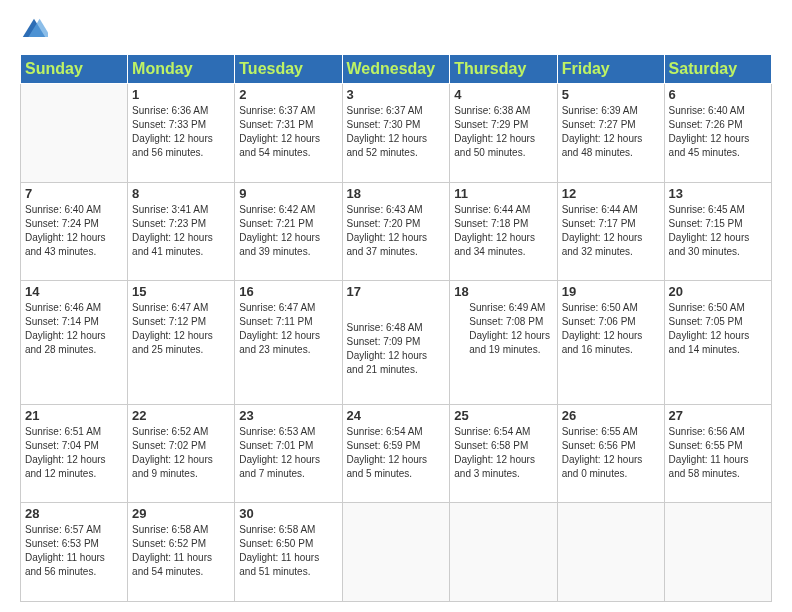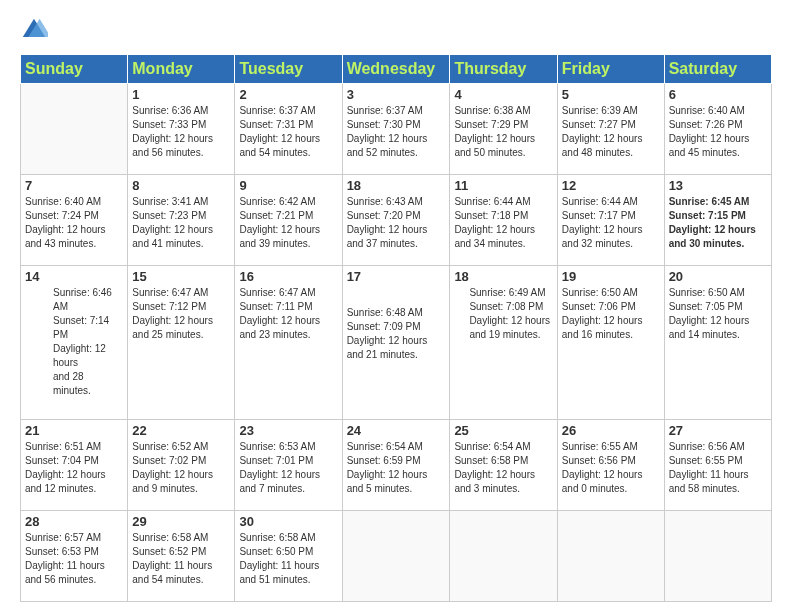--- a/index.html
+++ b/index.html
@@ -207,30 +207,30 @@
           </td>
           <td>
             <div class="day-num">12</div>
             <div class="day-info" style="white-space: pre-line;">Sunrise: 6:44 AM
 Sunset: 7:17 PM
 Daylight: 12 hours
 and 32 minutes.</div>
           </td>
           <td>
             <div class="day-num">13</div>
-            <div class="day-info" style="white-space: pre-line; font-weight: bold;">Sunrise: 6:45 AM
+            <div class="day-info" style="white-space: pre-line;">Sunrise: 6:45 AM
 Sunset: 7:15 PM
 Daylight: 12 hours
 and 30 minutes.</div>
           </td>
         </tr>
         <tr>
           <td>
             <div class="day-num">14</div>
-            <div class="day-info" style="white-space: pre-line; margin-left: 28px;">Sunrise: 6:46 AM
+            <div class="day-info" style="white-space: pre-line;">Sunrise: 6:46 AM
 Sunset: 7:14 PM
 Daylight: 12 hours
 and 28 minutes.</div>
           </td>
           <td>
             <div class="day-num">15</div>
             <div class="day-info" style="white-space: pre-line;">Sunrise: 6:47 AM
 Sunset: 7:12 PM
 Daylight: 12 hours
 and 25 minutes.</div>

